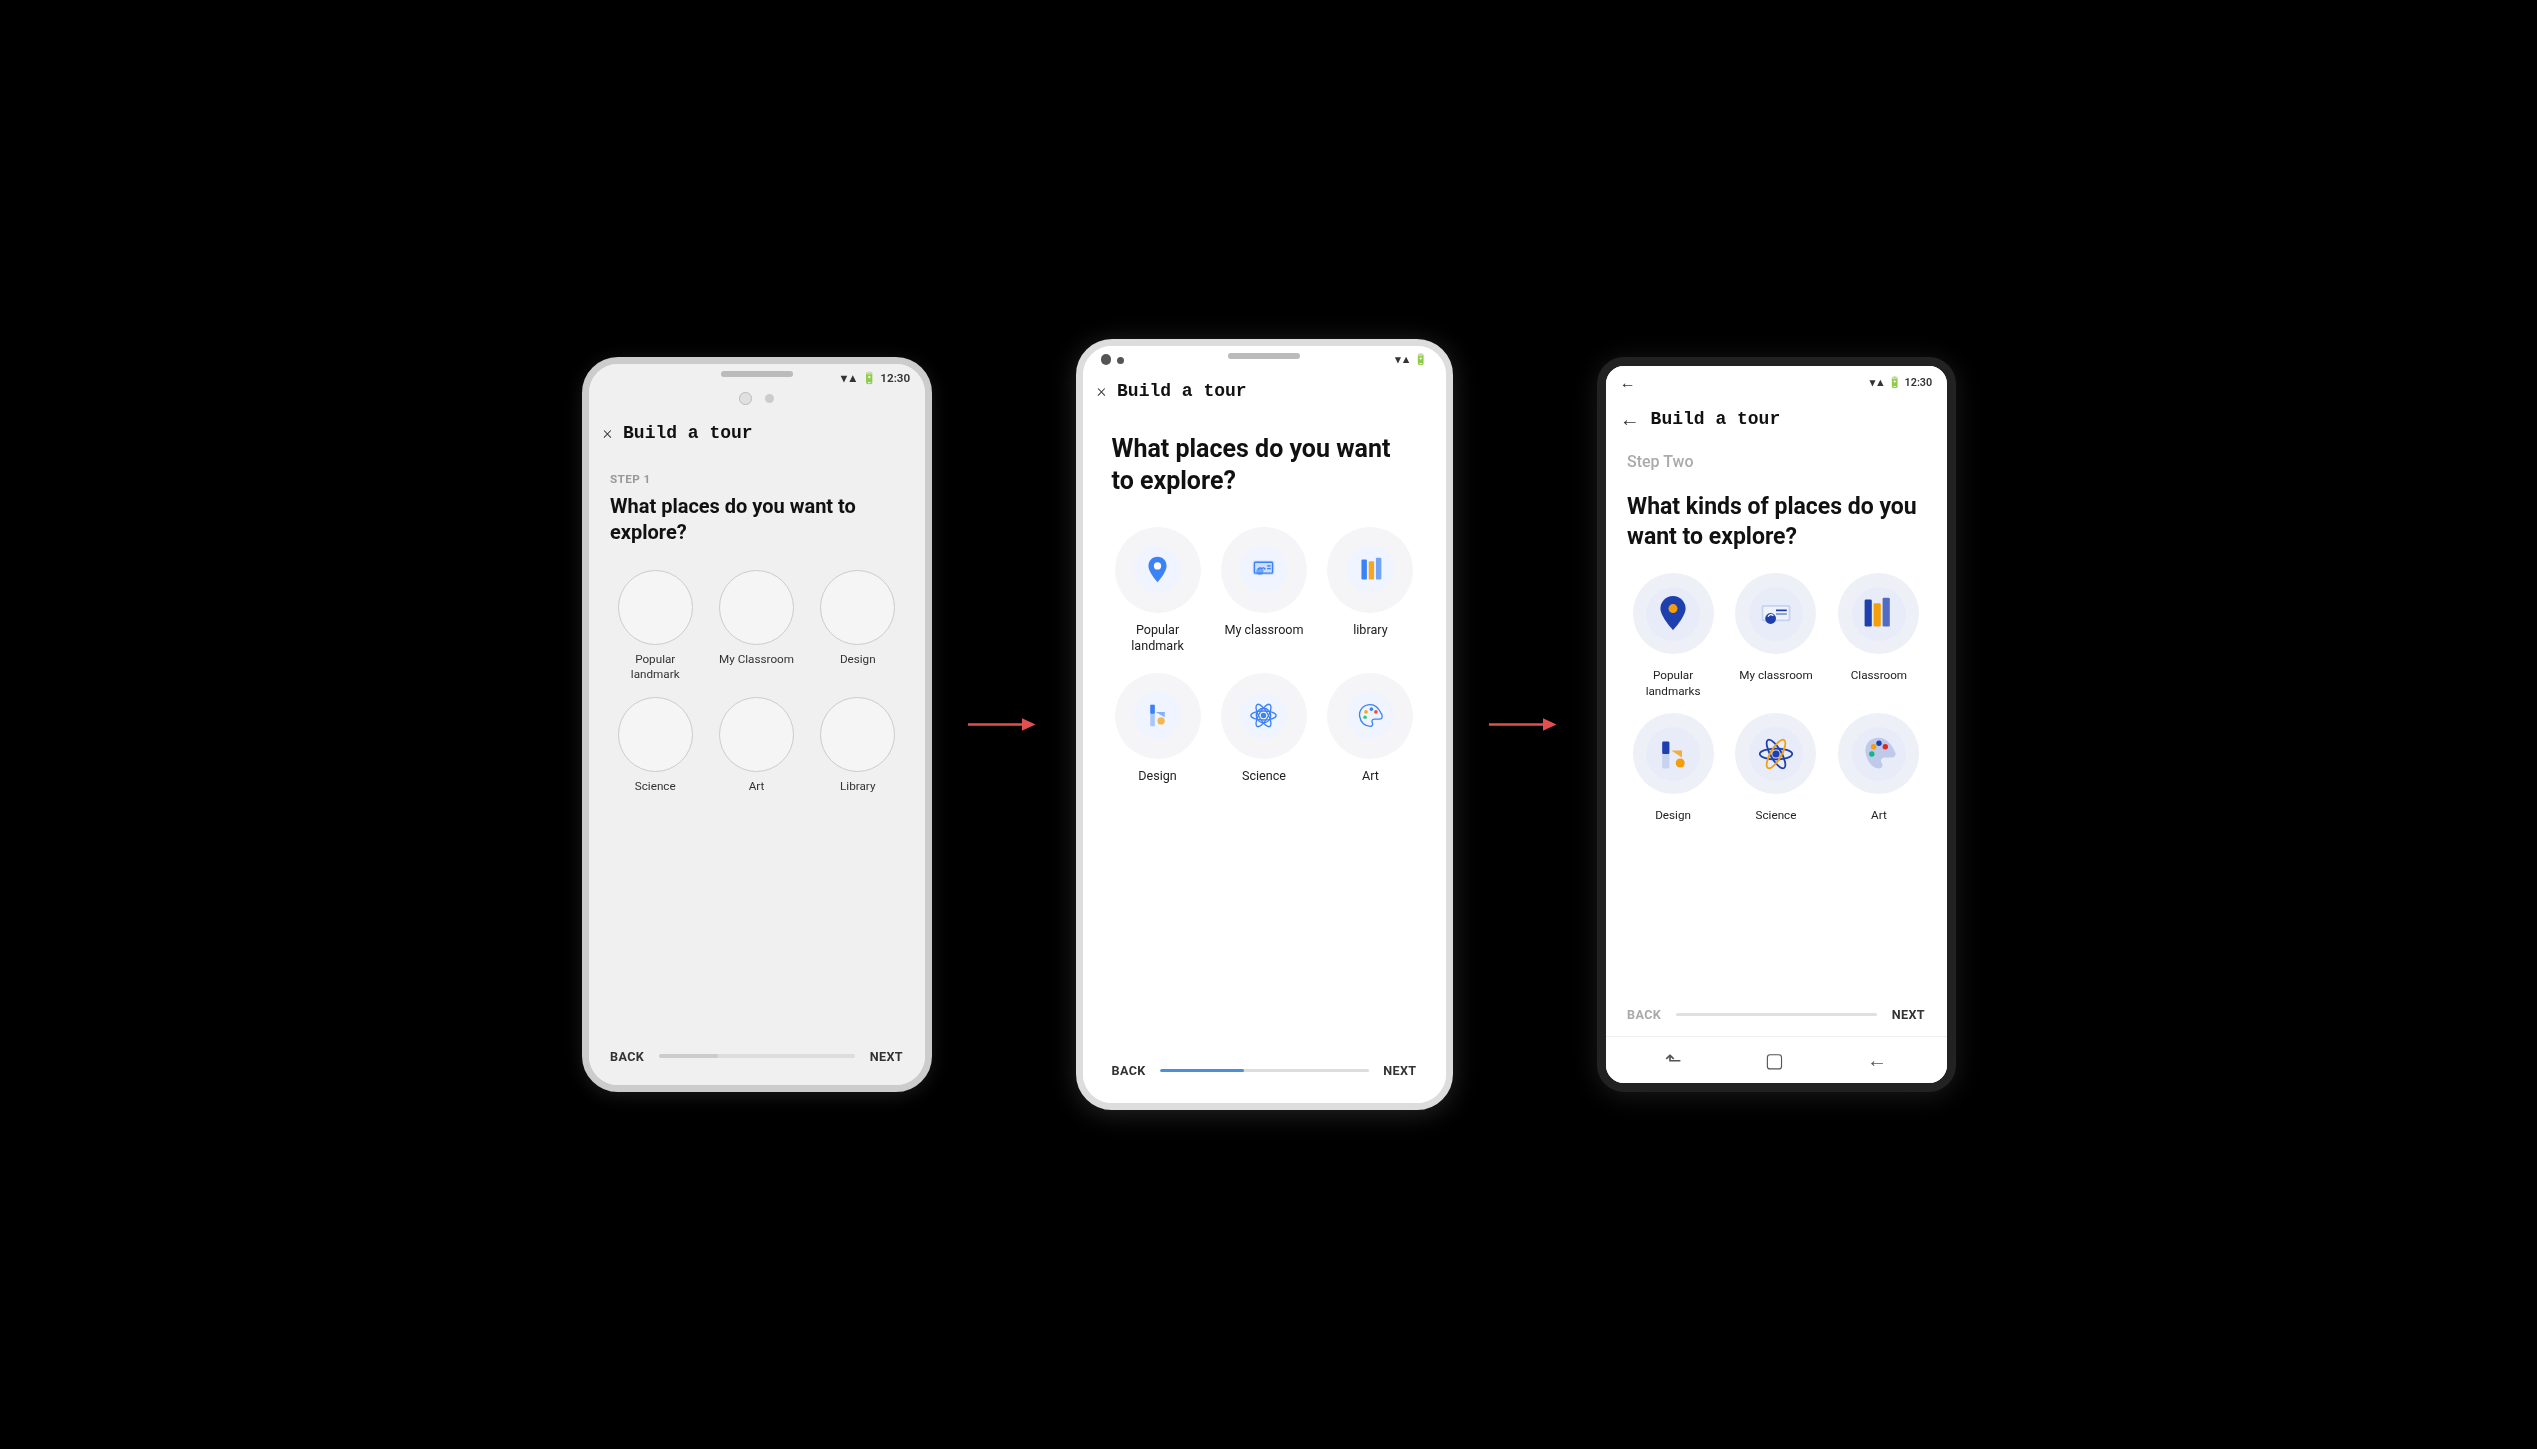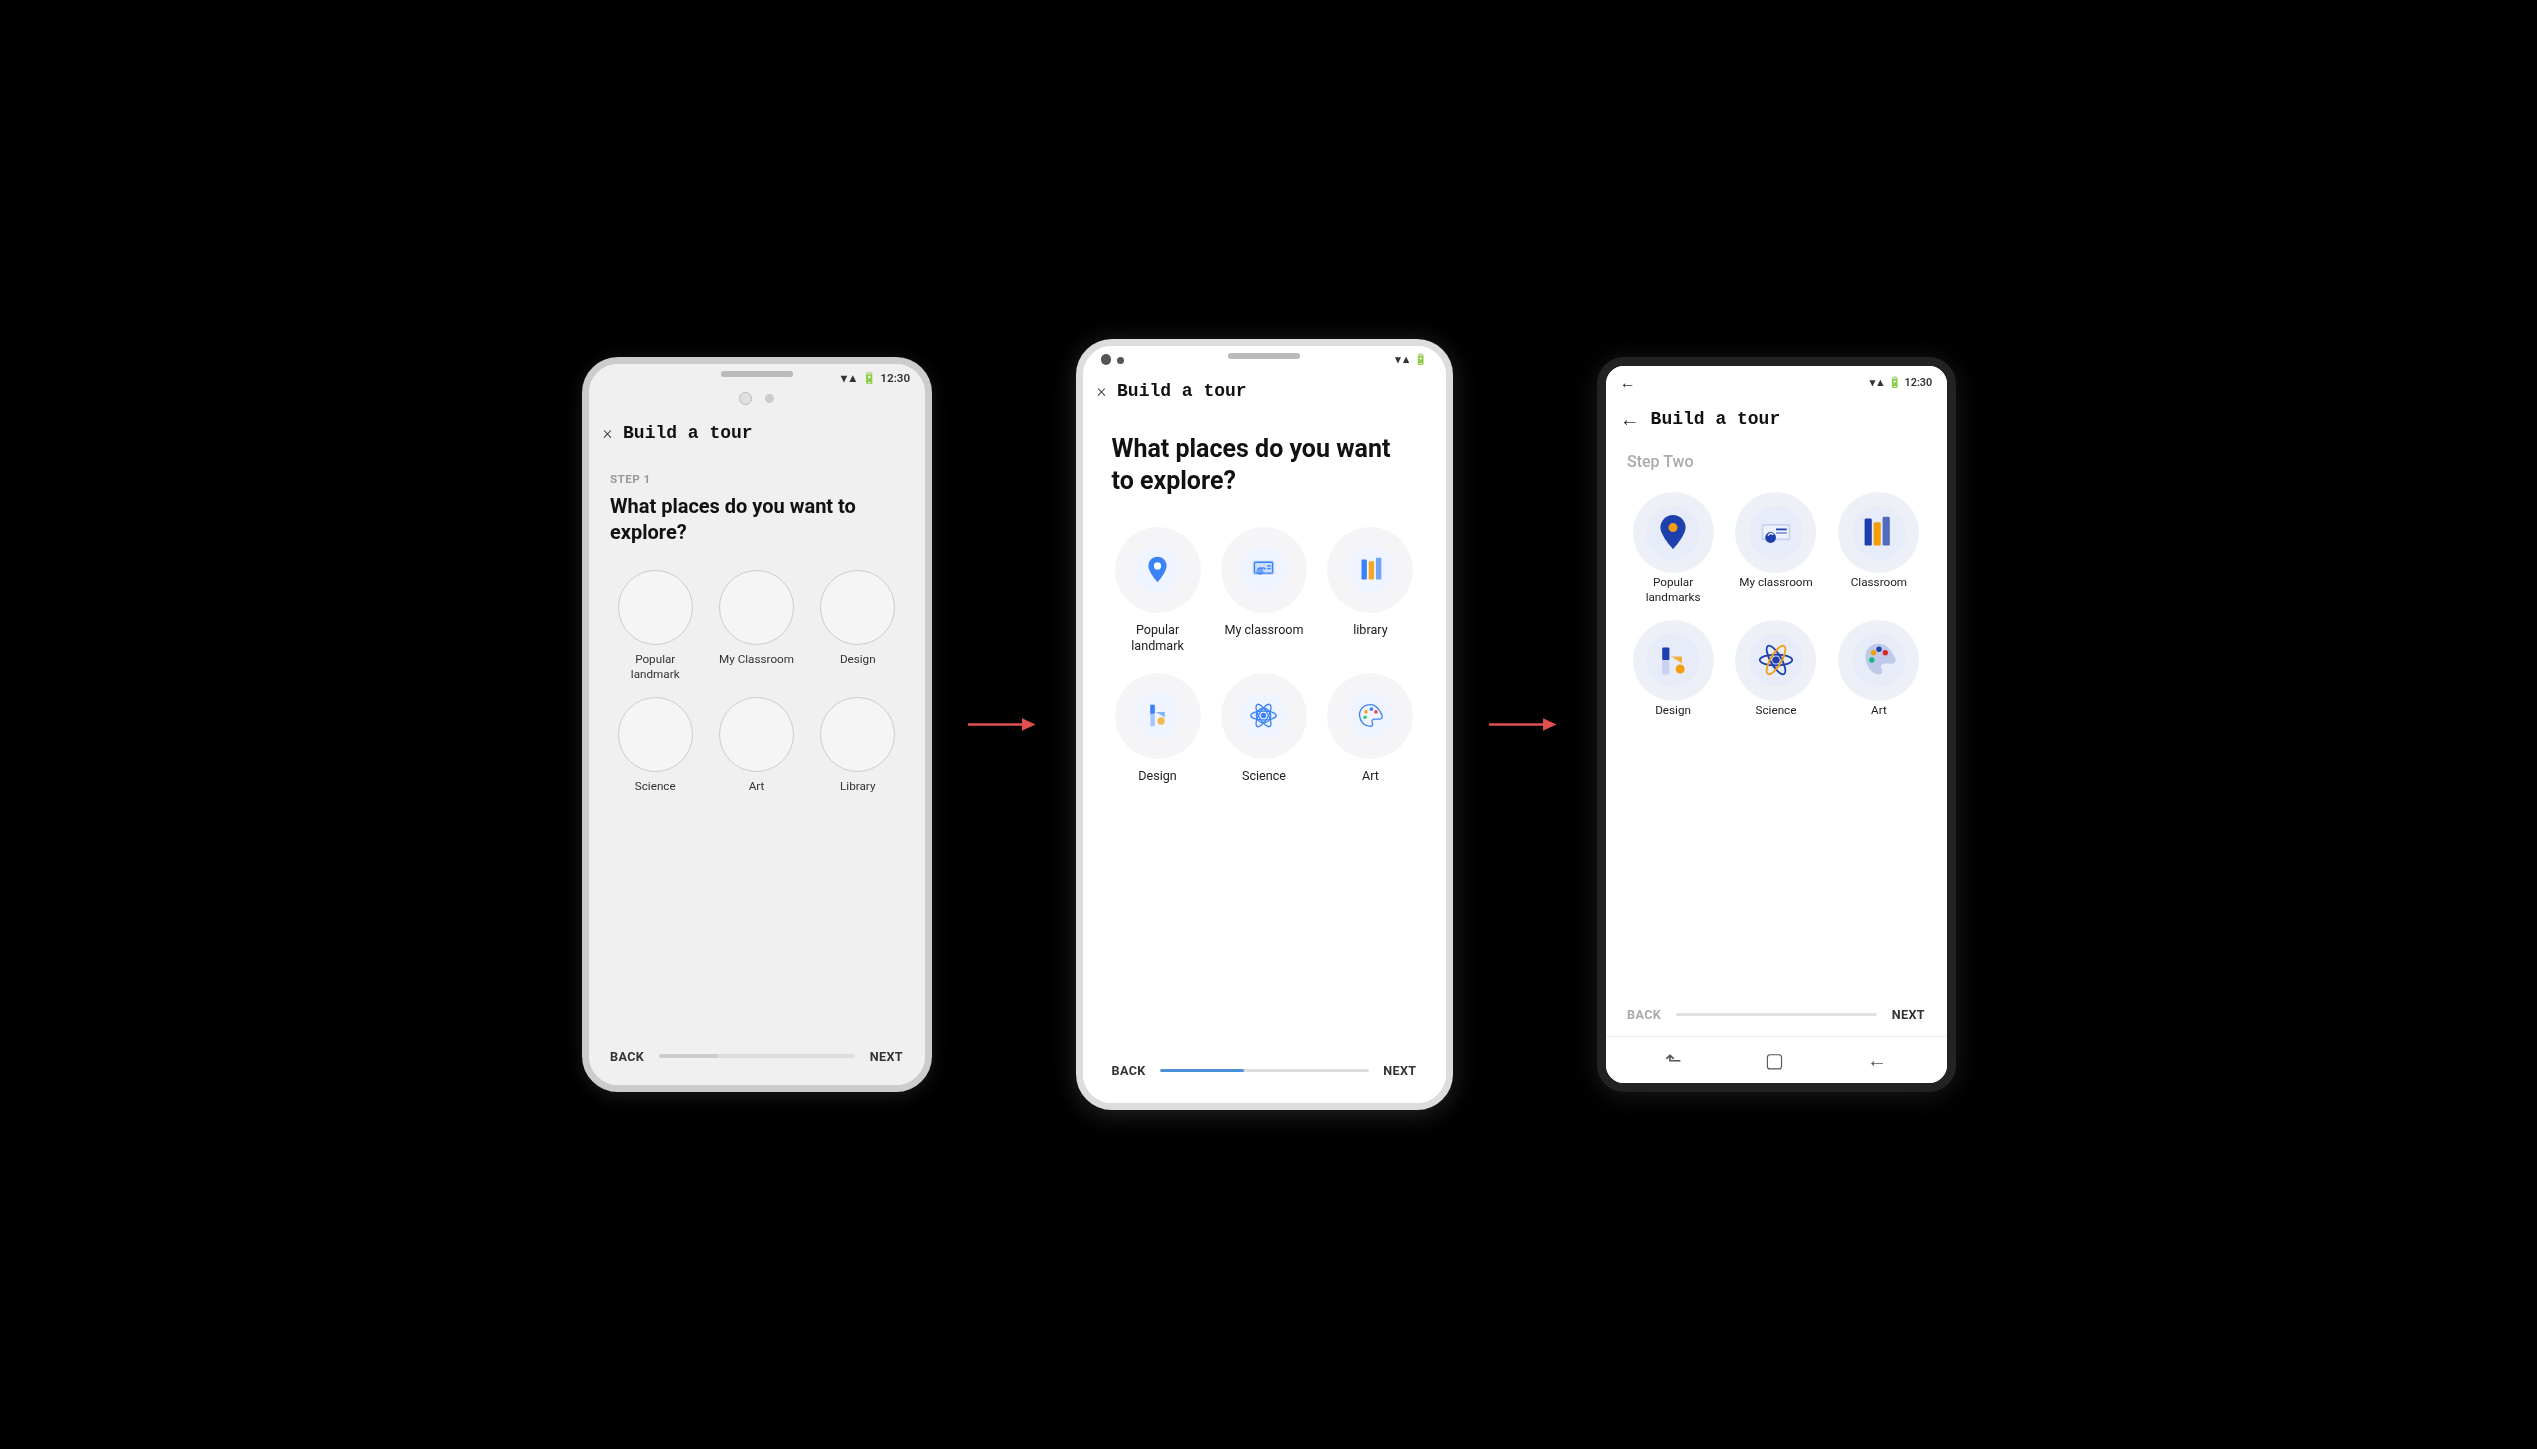--- a/index.html
+++ b/index.html
@@ -338,21 +338,21 @@
     }
     .grid-rich {
       display: grid;
       grid-template-columns: repeat(3, 1fr);
       gap: 14.3px 10.8px;
     }
     .rich-item {
       display: flex;
       flex-direction: column;
       align-items: center;
-      gap: 2px;
+      gap: 14px;
       cursor: pointer;
     }
     .rich-circle {
       width: 81px;
       height: 81px;
       border-radius: 50%;
       background: #eef0f8;
       display: flex;
       align-items: center;
       justify-content: center;
@@ -607,20 +607,21 @@
       </div>
     </div>
 
     <div class="header-bar p3-header-bg">
       <span class="back-btn">←</span>
       <span class="header-title">Build a tour</span>
     </div>
 
     <div class="p3-content">
       <div class="step-two-label">Step Two</div>
+      <div class="p3-question">What kinds of places do you want to explore?</div>
       <div class="grid-rich">
 
         <div class="rich-item">
           <div class="rich-circle">
             <svg width="54" height="54" viewBox="0 0 60 60">
               <circle cx="30" cy="30" r="30" fill="#e8ecf8"></circle>
               <path d="M30 10c-8 0-14 6.5-14 14 0 9 14 24 14 24s14-15 14-24c0-7.5-6-14-14-14z" fill="#1e40af"></path>
               <circle cx="30" cy="24" r="5" fill="#f59e0b"></circle>
             </svg>
           </div>

